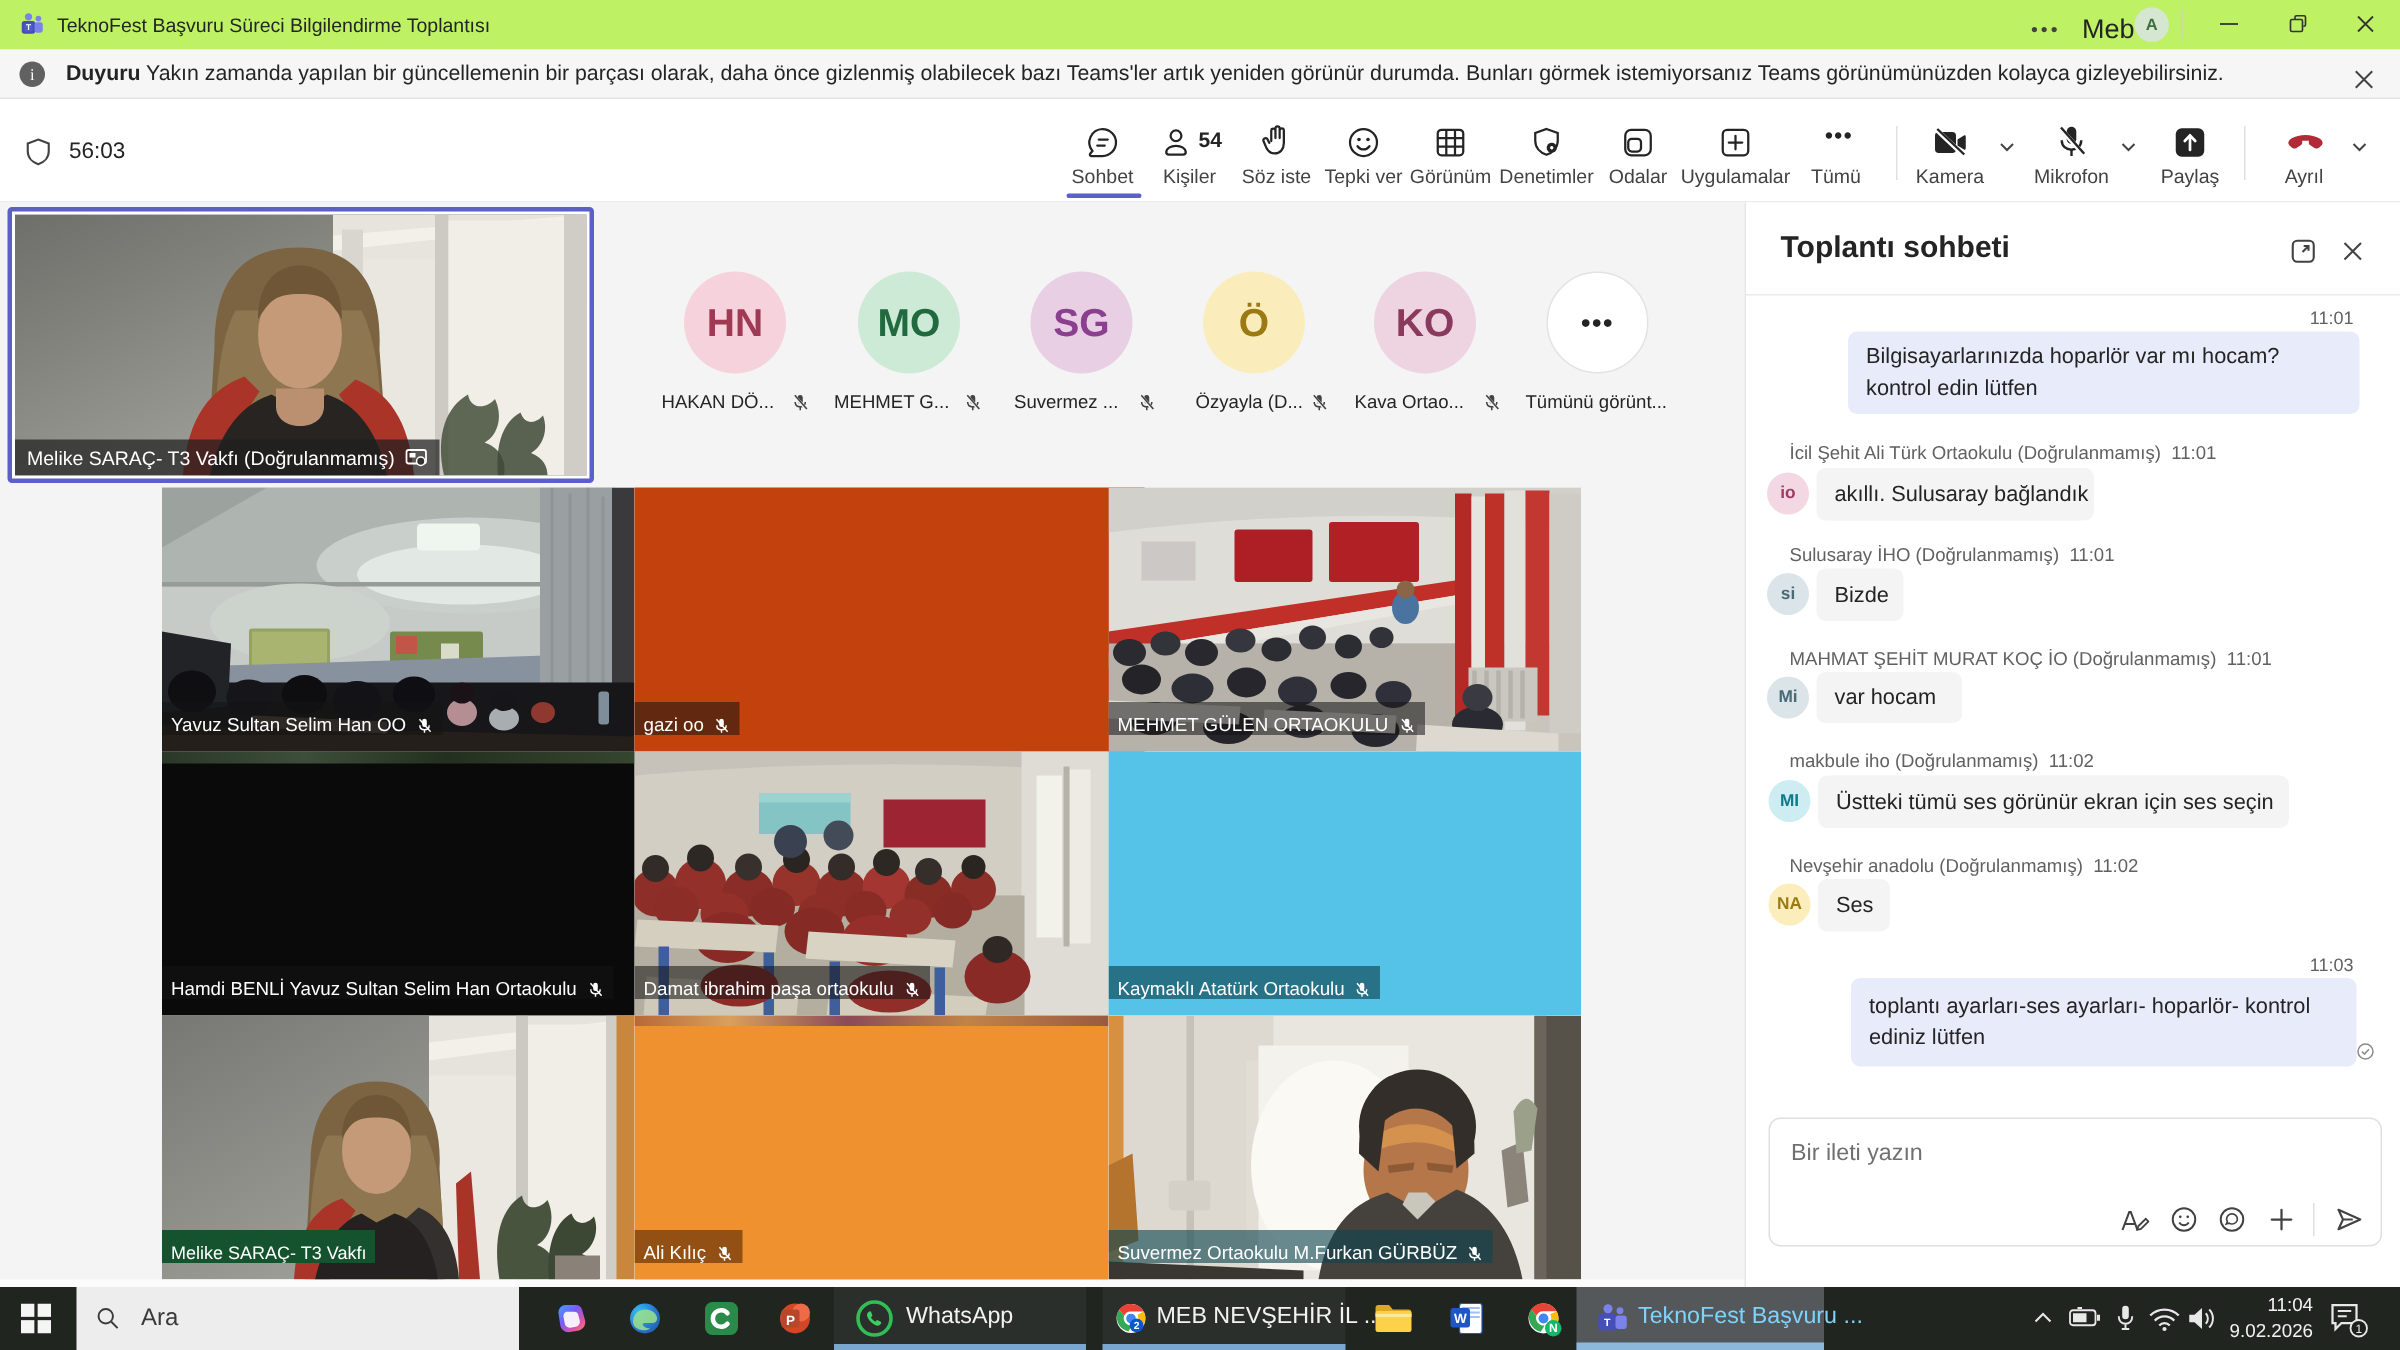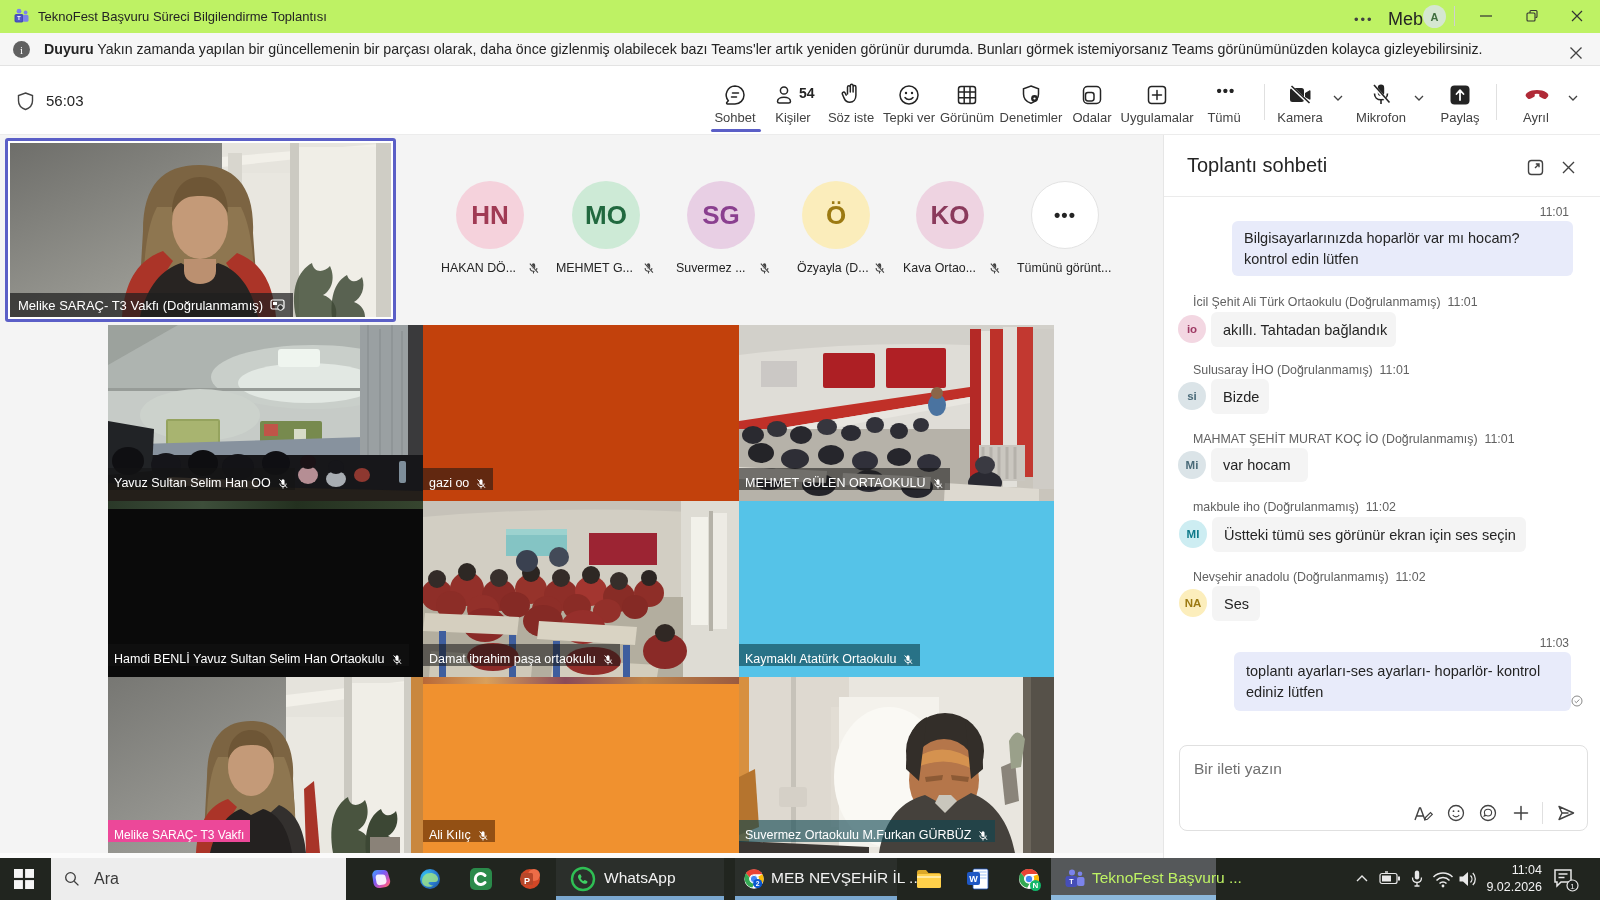--- a/index.html
+++ b/index.html
@@ -464,21 +464,21 @@
       <rect x="303" y="0" width="12" height="176" fill="#c9873e"></rect>
       <path d="M95 176 L99 100 C99 62 115 44 143 44 C171 44 187 64 185 102 L189 176 Z" fill="#7c6442"></path>
       <path d="M99 176 C97 130 101 96 110 80 L176 80 C185 98 189 132 187 176 Z" fill="#8e7650"></path>
       <ellipse cx="143" cy="90" rx="23" ry="29" fill="#c49a78"></ellipse>
       <path d="M120 82c0-19 10-29 23-29s23 10 23 29c-6-11-10-14-23-14s-17 3-23 14z" fill="#6e5636"></path>
       <path d="M88 176c2-32 14-48 32-54l9 8c-12 18-15 32-17 46z" fill="#ab3428"></path>
       <path d="M198 176c-2-26-12-42-27-48l-9 8c11 17 13 27 15 40z" fill="#33302e"></path>
       <path d="M102 176c6-26 19-40 31-44l10 6 12-6c14 4 25 18 29 44z" fill="#242120"></path>
       <path d="M196 112 L206 104 L212 176 L198 176z" fill="#a83428"></path>
     </svg>
-    <div class="vlabel" style="background:#ec4899;font-size:12px">Melike SARAÇ- T3 Vakfı</div>
+    <div class="vlabel" style="background:#14532d;font-size:12px">Melike SARAÇ- T3 Vakfı</div>
   </div>
 
   <div class="tile" style="left:423px;top:542px;width:316px;height:176px;background:#f0912f">
     <div style="position:absolute;left:0;top:0;width:100%;height:7px;background:linear-gradient(90deg,#b86838,#d9a05c 20%,#8a4a58 45%,#c08448 70%,#9a5a40)"></div>
     <div class="vlabel" style="background:rgba(90,40,5,.62)">Ali Kılıç
       <svg class="micx" width="12" height="12" viewBox="0 0 24 25">
           <rect x="8.8" y="2.5" width="6.4" height="11.5" rx="3.2" fill="#fff"></rect>
           <path d="M5.5 11.5c0 4 2.8 6.3 6.5 6.3s6.5-2.3 6.5-6.3M12 18v4" fill="none" stroke="#fff" stroke-width="2"></path>
           <path d="M5 3L20.5 20.5" stroke="#fff" stroke-width="2"></path>
         </svg>
@@ -515,34 +515,34 @@
       <svg class="micx" width="12" height="12" viewBox="0 0 24 25">
           <rect x="8.8" y="2.5" width="6.4" height="11.5" rx="3.2" fill="#fff"></rect>
           <path d="M5.5 11.5c0 4 2.8 6.3 6.5 6.3s6.5-2.3 6.5-6.3M12 18v4" fill="none" stroke="#fff" stroke-width="2"></path>
           <path d="M5 3L20.5 20.5" stroke="#fff" stroke-width="2"></path>
         </svg>
     </div>
   </div>
 </div>
 
 <div class="abs" id="panel">
-  <div class="abs" style="left:23px;top:19px;font-size:20px;font-weight:normal;color:#242424">Toplantı sohbeti</div>
+  <div class="abs" style="left:23px;top:19px;font-size:20px;font-weight:bold;color:#242424">Toplantı sohbeti</div>
   <svg class="abs" style="left:363px;top:24px" width="17" height="17" viewBox="0 0 17 17">
       <rect x="1.5" y="1.5" width="14" height="14" rx="3" fill="none" stroke="#424242" stroke-width="1.4"></rect>
       <path d="M8 9l4-4M8.8 5h3.2v3.2" fill="none" stroke="#424242" stroke-width="1.4"></path>
     </svg>
   <svg class="abs" style="left:396px;top:24px" width="17" height="17" viewBox="0 0 17 17">
       <path d="M3 3l11 11M14 3L3 14" stroke="#424242" stroke-width="1.4"></path>
     </svg>
   <div class="abs" style="left:0;top:61px;width:437px;height:1px;background:#ebebeb"></div>
   <div class="time" style="right:31px;top:70px">11:01</div>
   <div class="bub" style="left:68px;top:86px;width:341px;height:55px;background:#e8ebfa;line-height:21px">Bilgisayarlarınızda hoparlör var mı hocam?<br>kontrol edin lütfen</div>
   <div class="abs chdr" style="left:29px;top:160px">İcil Şehit Ali Türk Ortaokulu (Doğrulanmamış) &nbsp;11:01</div>
   <div class="avi" style="left:14px;top:180px;background:#f3d7e2;color:#9f3a64">io</div>
-  <div class="bub" style="left:47px;top:177px;width:185px;height:35px">akıllı. Tahtadan bağlandık</div>
+  <div class="bub" style="left:47px;top:177px;width:185px;height:35px">akıllı. Sulusaray bağlandık</div>
   <div class="abs chdr" style="left:29px;top:228px">Sulusaray İHO (Doğrulanmamış) &nbsp;11:01</div>
   <div class="avi" style="left:14px;top:247px;background:#dbe4e8;color:#4a6a78">si</div>
   <div class="bub" style="left:47px;top:244px;width:58px;height:35px">Bizde</div>
   <div class="abs chdr" style="left:29px;top:297px">MAHMAT ŞEHİT MURAT KOÇ İO (Doğrulanmamış) &nbsp;11:01</div>
   <div class="avi" style="left:14px;top:316px;background:#dbe4e8;color:#4a6a78">Mi</div>
   <div class="bub" style="left:47px;top:313px;width:97px;height:34px">var hocam</div>
   <div class="abs chdr" style="left:29px;top:365px">makbule iho (Doğrulanmamış) &nbsp;11:02</div>
   <div class="avi" style="left:15px;top:385px;background:#cdedf2;color:#0e7a8a">MI</div>
   <div class="bub" style="left:48px;top:382px;width:314px;height:35px">Üstteki tümü ses görünür ekran için ses seçin</div>
   <div class="abs chdr" style="left:29px;top:435px">Nevşehir anadolu (Doğrulanmamış) &nbsp;11:02</div>
@@ -679,21 +679,21 @@
     </svg>
 
   <div class="abs" style="left:1051px;top:0;width:165px;height:42px;background:#55585a">
     <svg class="abs" style="left:12px;top:9px" width="24" height="24" viewBox="0 0 24 24">
         <circle cx="9" cy="5.5" r="3" fill="#7b83eb"></circle>
         <circle cx="17" cy="6.8" r="2.3" fill="#7b83eb"></circle>
         <rect x="2.5" y="9" width="12" height="11" rx="2.4" fill="#464eb8"></rect>
         <rect x="14" y="10" width="7.5" height="9" rx="2" fill="#7b83eb"></rect>
         <text x="8.5" y="17" font-size="7" fill="#fff" text-anchor="middle" font-weight="bold">T</text>
       </svg>
-    <span class="abs" style="left:41px;top:11px;font-size:15.5px;color:#bef264;white-space:nowrap">TeknoFest Başvuru ...</span>
+    <span class="abs" style="left:41px;top:11px;font-size:15.5px;color:#7dd3fc;white-space:nowrap">TeknoFest Başvuru ...</span>
     <div class="abs" style="left:0;bottom:0;width:100%;height:5px;background:#8cb8dc"></div>
   </div>
 
   <svg class="abs" style="left:1355px;top:15px" width="14" height="12" viewBox="0 0 14 12">
       <path d="M2 8l5-5 5 5" fill="none" stroke="#e8e8e8" stroke-width="1.4"></path>
     </svg>
   <svg class="abs" style="left:1379px;top:13px" width="22" height="15" viewBox="0 0 22 15">
       <rect x="1" y="2.5" width="17" height="10" rx="2" fill="none" stroke="#e8e8e8" stroke-width="1.2"></rect>
       <rect x="3" y="4.5" width="9" height="6" fill="#e8e8e8"></rect>
       <rect x="19" y="5.5" width="2" height="4" fill="#e8e8e8"></rect>

